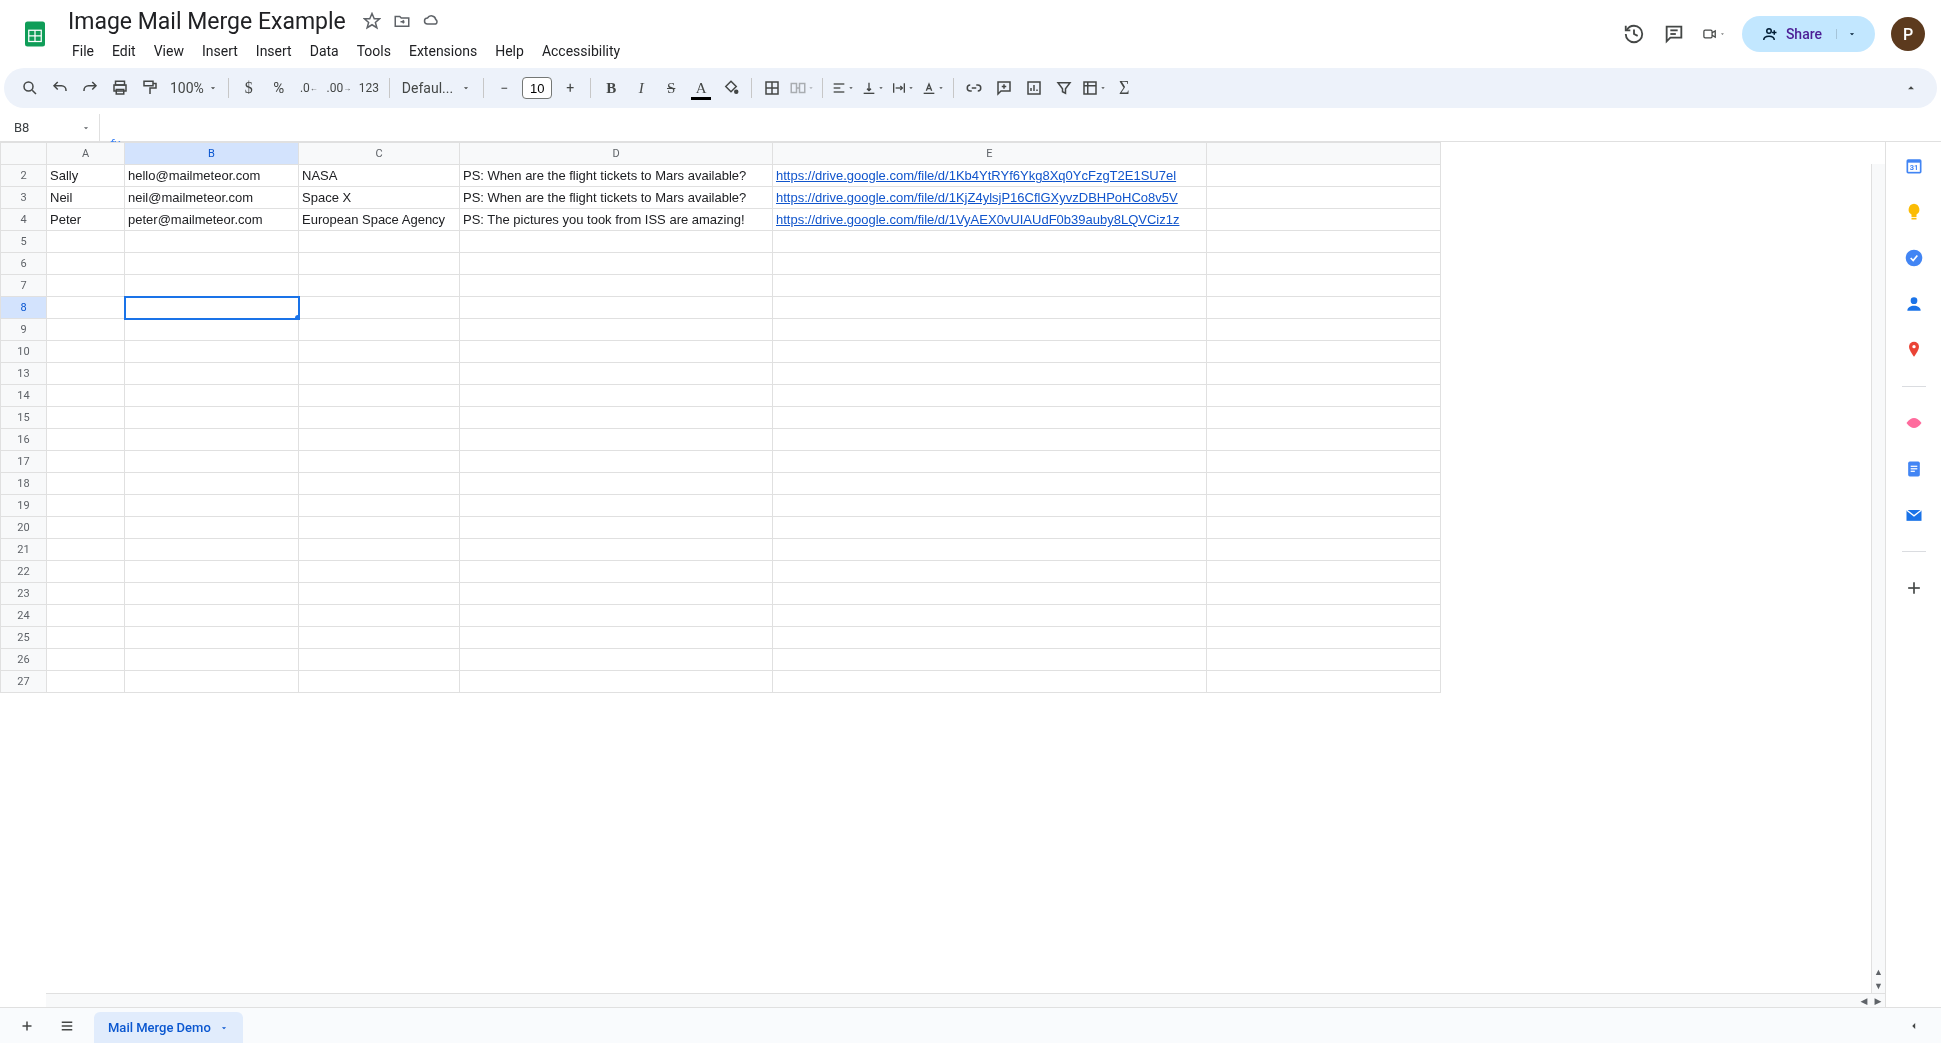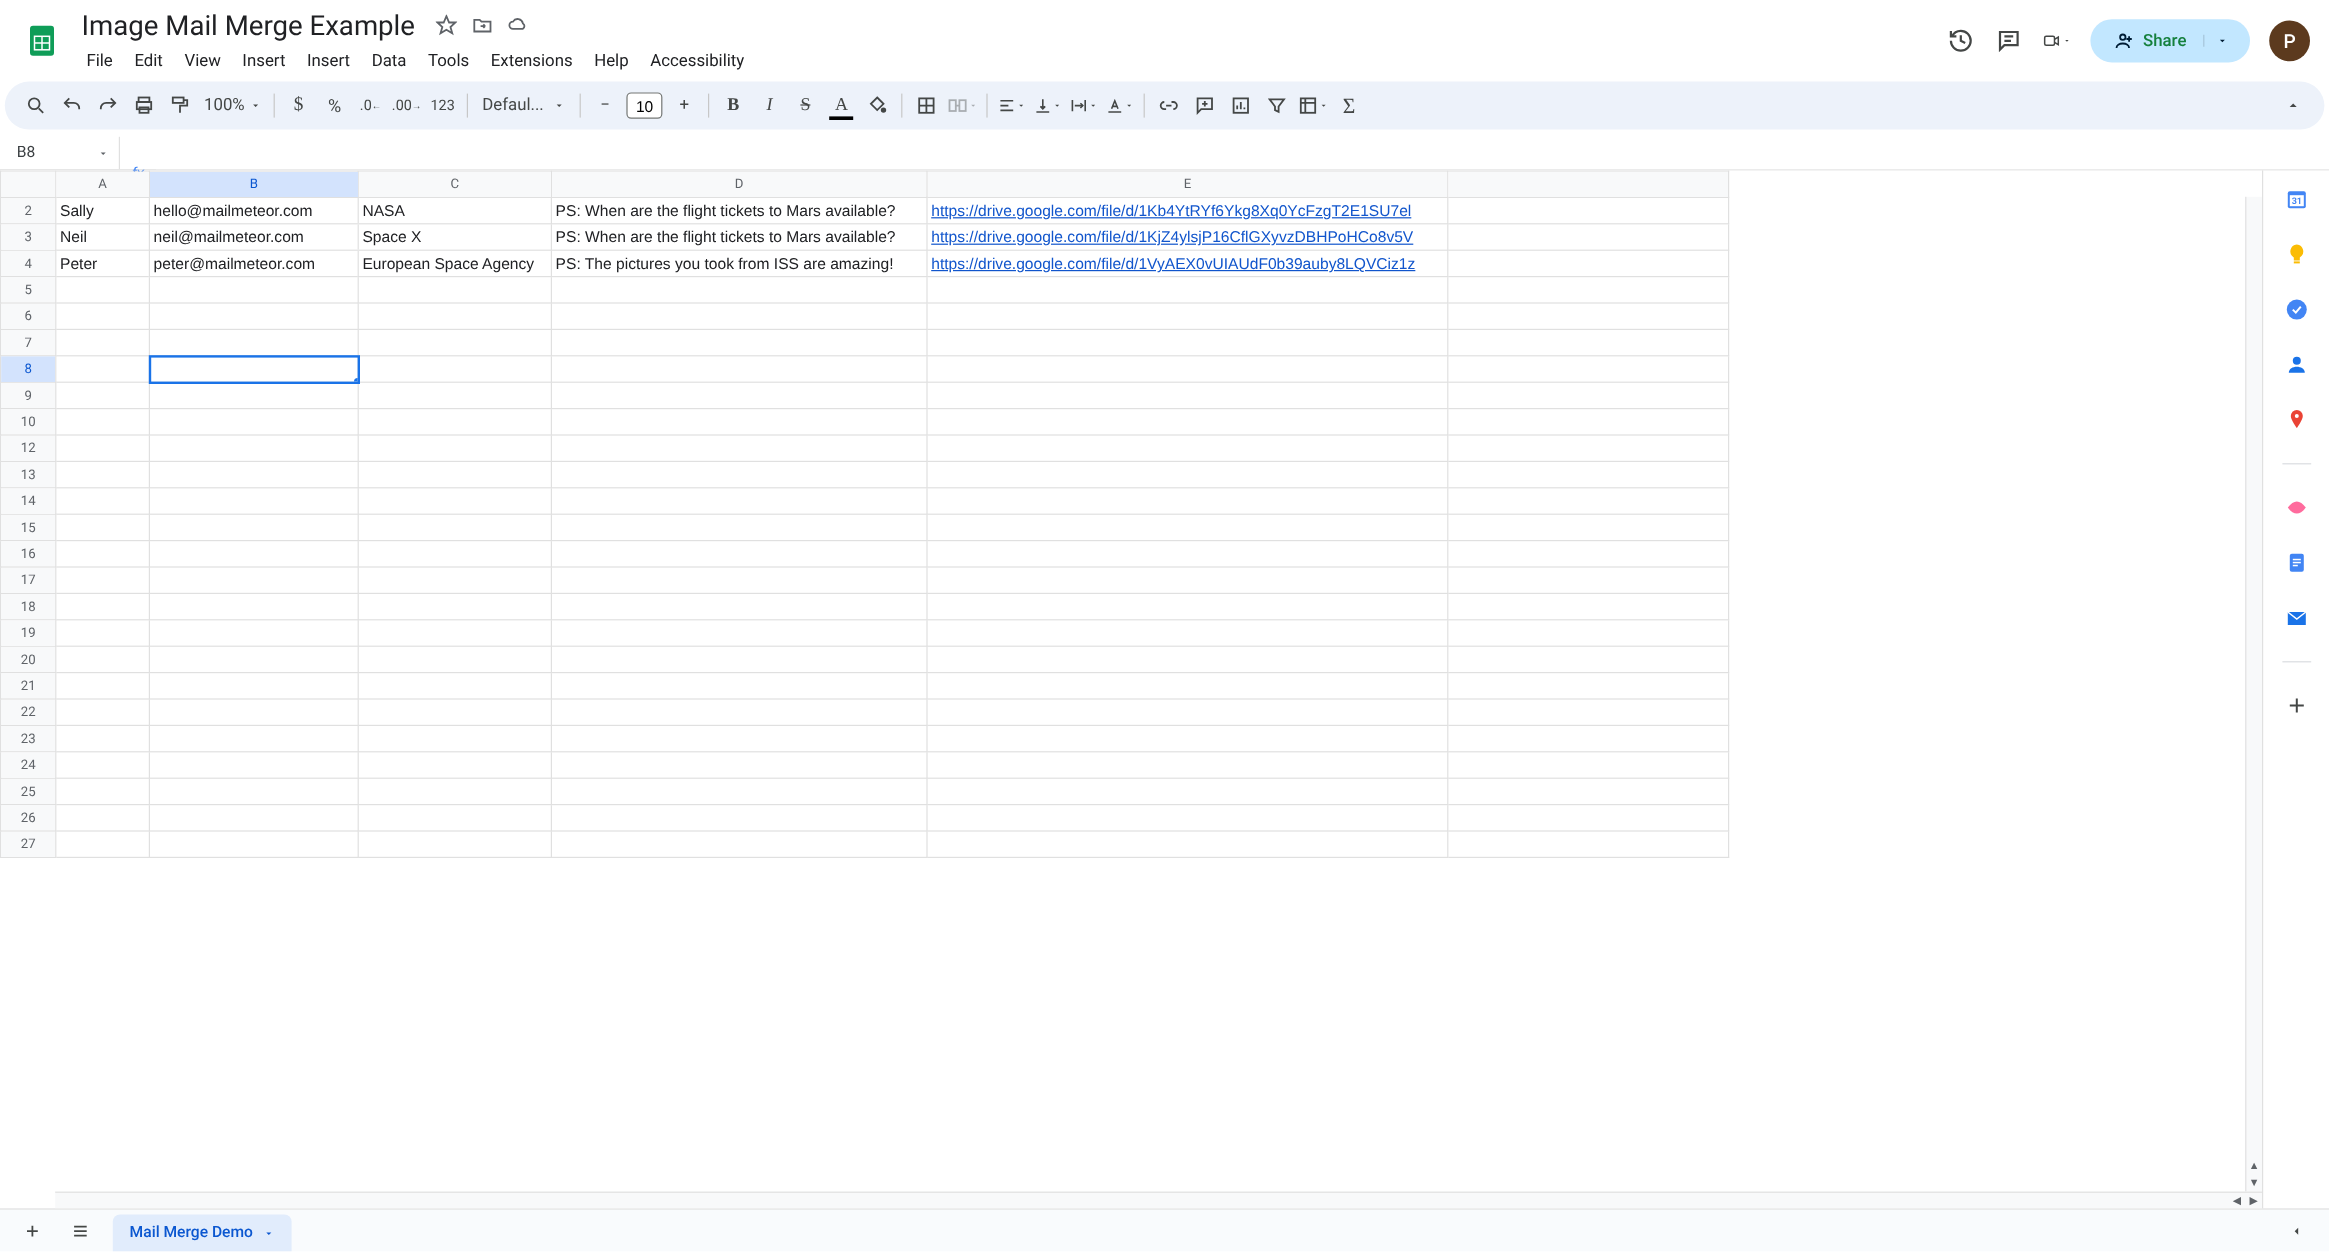--- a/index.html
+++ b/index.html
@@ -11,21 +11,21 @@
 .logo svg { width: 30px; height: 30px; }
 .title-area { flex: 1; display: flex; flex-direction: column; }
 .title-row { display: flex; align-items: center; gap: 10px; }
 .doc-title { font-size: 23px; color: #202124; padding: 2px 6px; }
 .title-icon { width: 20px; height: 20px; color: #5f6368; display: flex; align-items: center; justify-content: center; cursor: pointer; }
 .menubar { display: flex; gap: 2px; margin-top: 2px; padding-left: 2px; }
 .menu-item { padding: 4px 8px; font-size: 14px; color: #202124; border-radius: 4px; cursor: pointer; }
 .header-right { display: flex; align-items: center; gap: 16px; }
 .hdr-icon { width: 24px; height: 24px; color: #444746; display: flex; align-items: center; justify-content: center; cursor: pointer; }
 .meet-btn { display: flex; align-items: center; gap: 2px; }
-.share-btn { background: #c2e7ff; color: #15803d; border-radius: 40px; padding: 9px 18px; display: flex; align-items: center; gap: 8px; font-size: 14px; font-weight: 500; cursor: pointer; }
+.share-btn { background: #c2e7ff; color: #4c1d95; border-radius: 40px; padding: 9px 18px; display: flex; align-items: center; gap: 8px; font-size: 14px; font-weight: 500; cursor: pointer; }
 .share-btn .chev { margin-left: 6px; padding-left: 10px; border-left: 1px solid rgba(0,0,0,0.15); }
 .avatar { width: 34px; height: 34px; border-radius: 50%; background: #5c3a1e; color: #fff; display: flex; align-items: center; justify-content: center; font-size: 16px; font-weight: 500; }
 
 
 .toolbar-wrap { padding: 6px 4px; }
 .toolbar { background: #edf2fa; border-radius: 24px; height: 40px; display: flex; align-items: center; padding: 0 12px; gap: 2px; }
 .tb-btn { min-width: 28px; height: 28px; display: flex; align-items: center; justify-content: center; color: #444746; border-radius: 4px; cursor: pointer; font-size: 14px; }
 .tb-sep { width: 1px; height: 20px; background: #c7c7c7; margin: 0 4px; }
 .zoom-box { display: flex; align-items: center; gap: 4px; padding: 0 4px; }
 .font-box { display: flex; align-items: center; gap: 8px; padding: 0 6px; min-width: 70px; }
@@ -448,29 +448,20 @@
             <tr>
               <th class="rowh">10</th>
               <td class="cell"></td>
               <td class="cell"></td>
               <td class="cell"></td>
               <td class="cell"></td>
               <td class="cell"></td>
               <td class="cell"></td>
             </tr>
             <tr>
-              <th class="rowh">12</th>
-              <td class="cell"></td>
-              <td class="cell"></td>
-              <td class="cell"></td>
-              <td class="cell"></td>
-              <td class="cell"></td>
-              <td class="cell"></td>
-            </tr>
-            <tr>
               <th class="rowh">13</th>
               <td class="cell"></td>
               <td class="cell"></td>
               <td class="cell"></td>
               <td class="cell"></td>
               <td class="cell"></td>
               <td class="cell"></td>
             </tr>
             <tr>
               <th class="rowh">14</th>

